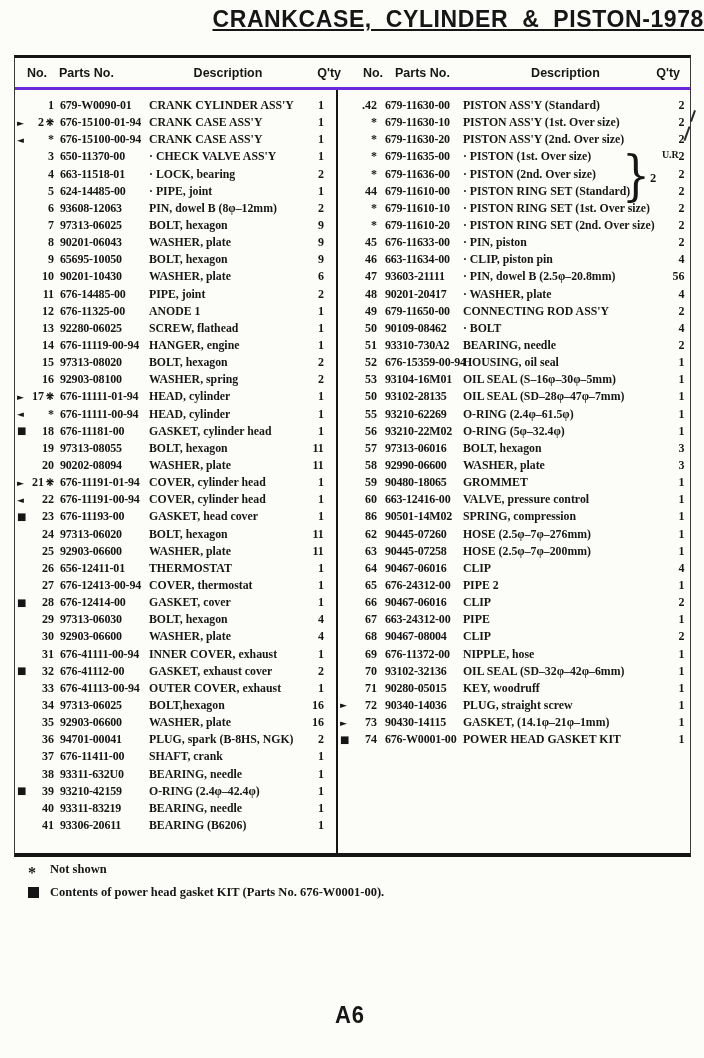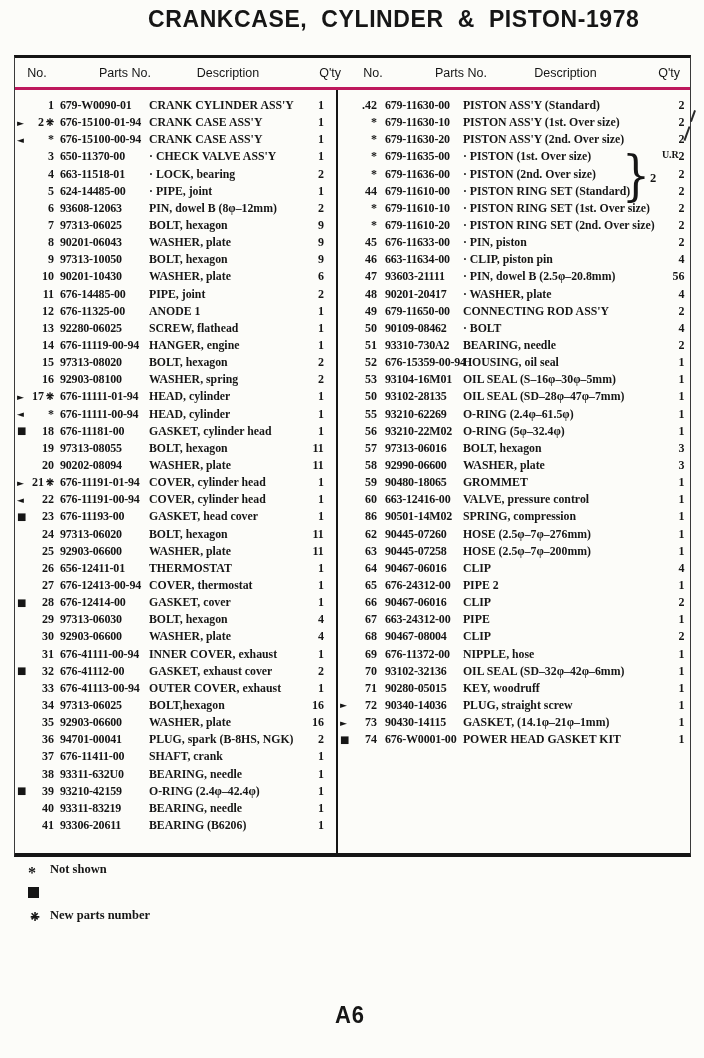--- a/index.html
+++ b/index.html
@@ -1,30 +1,30 @@
 <!DOCTYPE html>
 <html><head>
 <meta charset="utf-8">
 <style>
   html,body{margin:0;padding:0;background:#d9d9d9;}
   .page{position:relative;width:704px;height:1058px;background:#fcfcf9;overflow:hidden;
         font-family:"Liberation Serif","DejaVu Serif",serif;color:#161616;}
-  .title{position:absolute;top:6px;left:148px;width:556px;text-align:left;white-space:nowrap;
+  .title{position:absolute;top:6px;left:148px;width:556px;text-align:right;white-space:nowrap;
          font-family:"Liberation Sans","DejaVu Sans",sans-serif;font-weight:bold;
-         font-size:23px;letter-spacing:.6px;word-spacing:7px;}
+         font-size:23px;letter-spacing:.6px;word-spacing:7px;text-decoration:underline;}
   .table{position:absolute;left:14px;top:55px;width:677px;height:802px;box-sizing:border-box;
          border-top:3px solid #151515;border-bottom:4px solid #151515;
          border-left:1px solid #3a3a3a;border-right:1px solid #3a3a3a;}
-  .thead{height:29px;border-bottom:3px solid #be185d;display:flex;align-items:center;
-         font-family:"Liberation Sans","DejaVu Sans",sans-serif;font-weight:normal;font-size:12.5px;}
+  .thead{height:29px;border-bottom:3px solid #6d28d9;display:flex;align-items:center;
+         font-family:"Liberation Sans","DejaVu Sans",sans-serif;font-weight:bold;font-size:12.5px;}
   .hh{display:flex;align-items:center;box-sizing:border-box;height:100%;}
   .hh.left{width:336px;}
   .hh.right{flex:1;}
   .h-no{width:44px;text-align:center;}
-  .h-p{width:92px;text-align:right;}
+  .h-p{width:92px;text-align:left;}
   .h-d{flex:1;text-align:center;}
   .h-q{width:46px;text-align:right;padding-right:10px;box-sizing:border-box;}
   .tbody{position:absolute;top:32px;bottom:0;left:0;right:0;display:flex;}
   .col{position:relative;box-sizing:border-box;padding-top:7px;}
   .col.left{width:336px;border-right:2px solid #151515;}
   .col.right{flex:1;}
   .row{display:flex;height:17.15px;align-items:center;font-size:12px;font-weight:bold;white-space:nowrap;}
   .c-m{width:13px;padding-left:2px;box-sizing:border-box;font-family:"DejaVu Sans",sans-serif;
        font-size:9px;line-height:10px;}
   .c-m.sq{font-size:10px;}
@@ -138,21 +138,21 @@
           <div class="row">
             <span class="c-m"></span>
             <span class="c-n">8</span>
             <span class="c-p">90201-06043</span>
             <span class="c-d">WASHER, plate</span>
             <span class="c-q">9</span>
           </div>
           <div class="row">
             <span class="c-m"></span>
             <span class="c-n">9</span>
-            <span class="c-p">97313-10050</span>
+            <span class="c-p">65695-10050</span>
             <span class="c-d">BOLT, hexagon</span>
             <span class="c-q">9</span>
           </div>
           <div class="row">
             <span class="c-m"></span>
             <span class="c-n">10</span>
             <span class="c-p">90201-10430</span>
             <span class="c-d">WASHER, plate</span>
             <span class="c-q">6</span>
           </div>
@@ -661,26 +661,21 @@
       <div class="leg-row">
         <span class="l-sym">
           <span class="l-ast">*</span>
         </span>
         <span>Not shown</span>
       </div>
       <div class="leg-row">
         <span class="l-sym">
           <span class="l-sq"></span>
         </span>
-      </div>
-      <div class="leg-row">
-        <span class="l-sym">
-          <span class="star8 l-star"></span>
-        </span>
-        <span>New parts number</span>
+        <span>Contents of power head gasket KIT (Parts No. 676-W0001-00).</span>
       </div>
     </div>
 
   <div class="pageno">A6</div>
 
   <div class="slash s1"></div>
   <div class="slash s2"></div>
 </div>
 
 </body></html>

